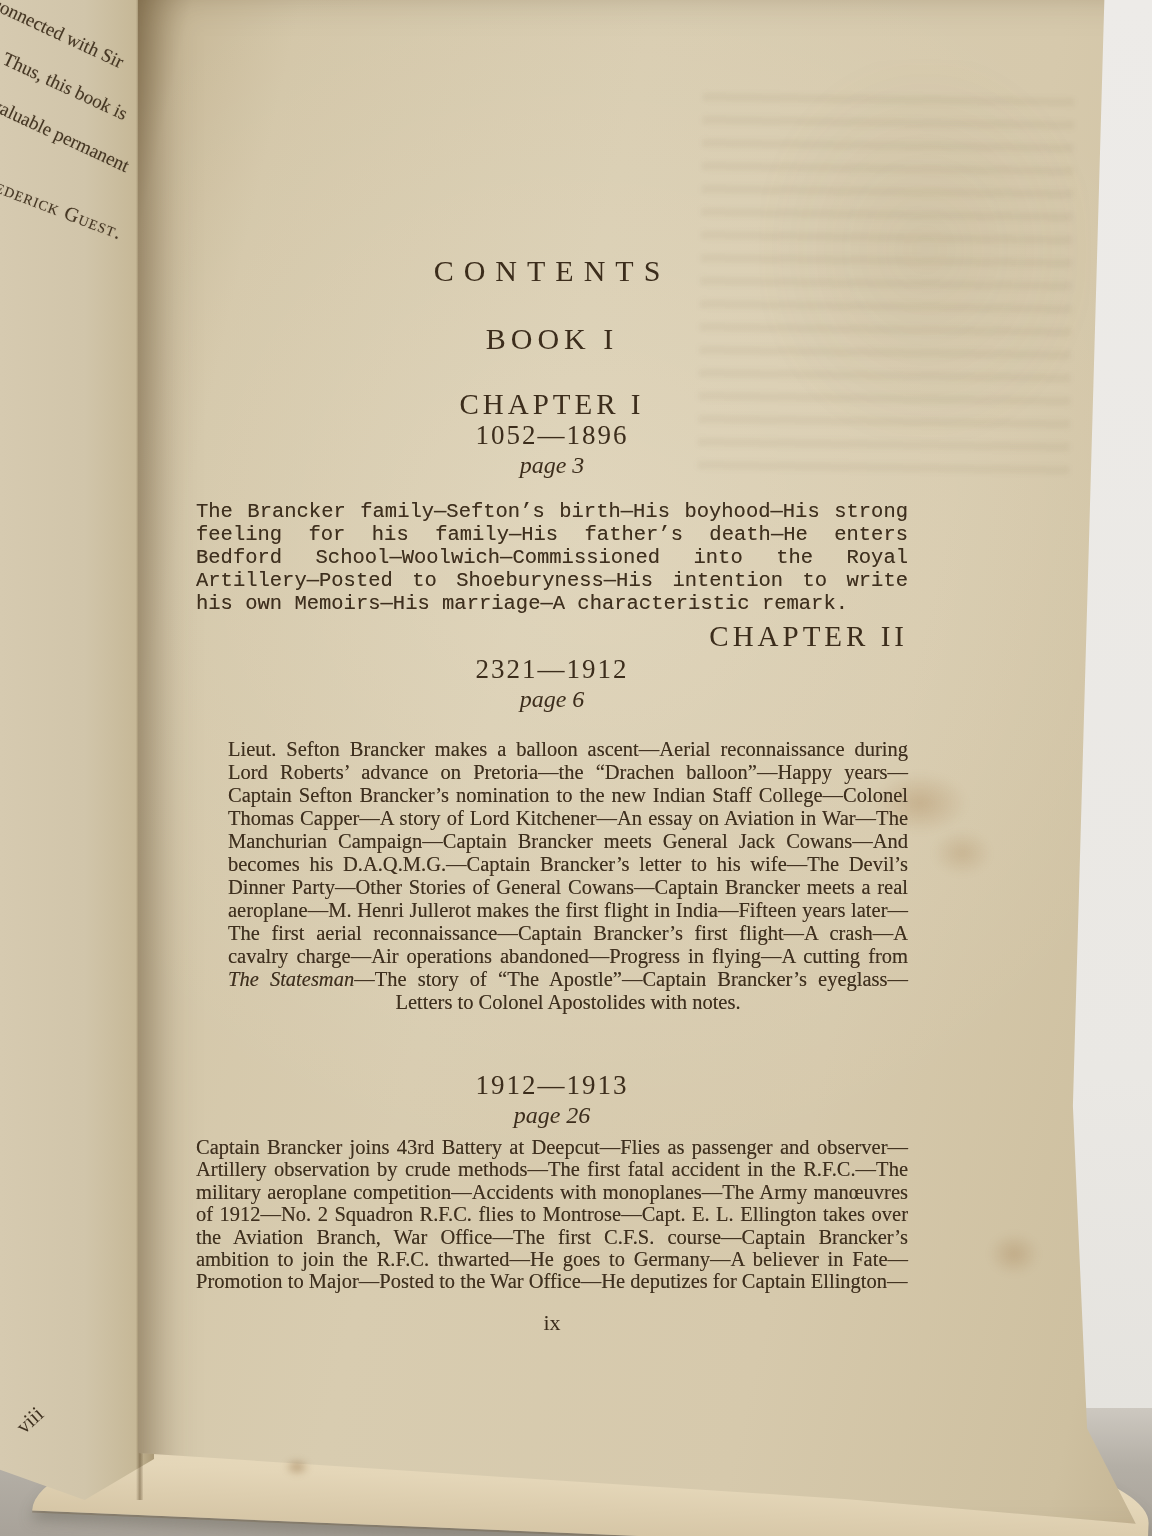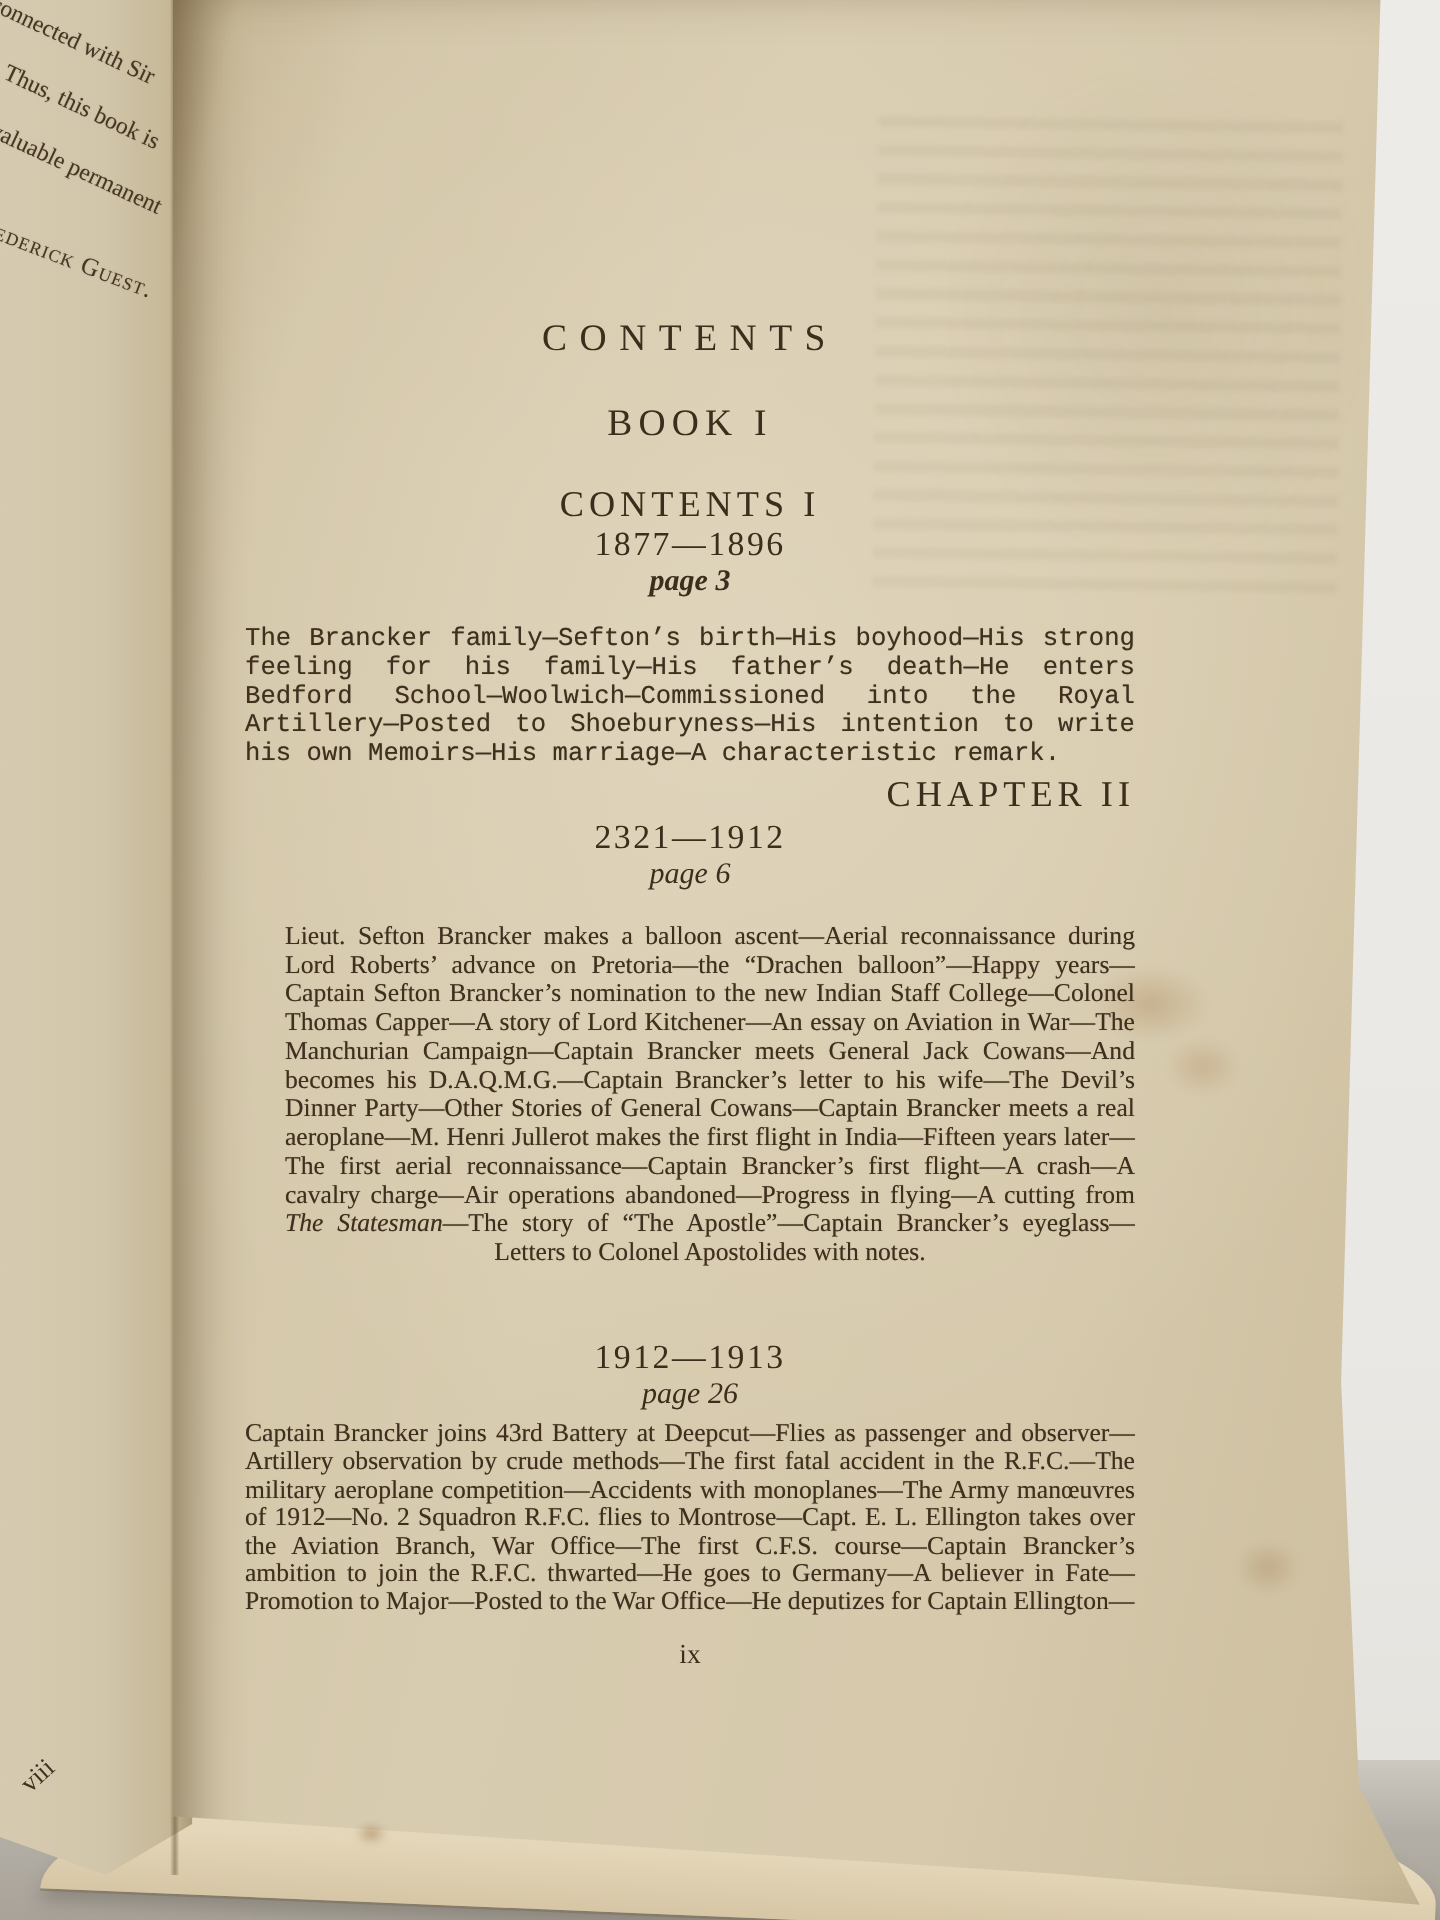--- a/index.html
+++ b/index.html
@@ -82,21 +82,21 @@
   .t-book{top:306px;text-align:center;font-size:30px;font-weight:400;letter-spacing:5px;}
   .ch-heading{top:0;text-align:center;font-size:29px;font-weight:400;letter-spacing:4px;}
   .ch-years{text-align:center;font-size:27px;letter-spacing:2px;}
   .ch-page{text-align:center;font-size:24px;font-style:italic;}
   .summary{
     text-align:justify;
     font-size:20.5px;line-height:23px;color:#3e2f1e;
     text-shadow:0 0 .6px rgba(62,47,30,.5);
   }
   .summary.center-last{text-align-last:center;}
-  .ch1-h{top:372px;} .ch1-y{top:404px;} .ch1-p{top:436px;font-weight:bold;} .ch1-s{top:484px;font-family:Liberation Mono, monospace;}
+  .ch1-h{top:372px;} .ch1-y{top:404px;} .ch1-p{top:436px;} .ch1-s{top:484px;font-family:Liberation Mono, monospace;}
   .ch2-h{top:604px;text-align:right;} .ch2-y{top:638px;} .ch2-p{top:670px;} .ch2-s{top:722px;margin-left:32px;}
   .ch3-h{top:1020px;}.ch3-y{top:1054px;}.ch3-p{top:1086px;}
   .ch3-s{top:1120px;line-height:22.4px;}
   .pagenum-ix{top:1294px;text-align:center;font-size:22px;}
   em{font-style:italic;}
 </style>
 </head>
 <body>
 
 <div class="scene">
@@ -118,22 +118,22 @@
   <div class="stain s5"></div>
   <div class="stain s1"></div>
   <div class="stain s2"></div>
   <div class="stain s3"></div>
   <div class="stain s4"></div>
 
   <div class="text-layer">
     <h1 class="abs t-contents">CONTENTS</h1>
     <h2 class="abs t-book">BOOK I</h2>
 
-    <h3 class="abs ch-heading ch1-h">CONTENTS I</h3>
-    <div class="abs ch-years ch1-y">1877—1896</div>
+    <h3 class="abs ch-heading ch1-h">CHAPTER I</h3>
+    <div class="abs ch-years ch1-y">1052—1896</div>
     <div class="abs ch-page ch1-p">page 3</div>
     <p class="abs summary ch1-s"><span>The Brancker family—Sefton’s birth—His boyhood—His strong feeling for his family—His father’s death—He enters Bedford School—Woolwich—Commissioned into the Royal Artillery—Posted to Shoeburyness—His intention to write his own Memoirs—His marriage—A characteristic remark.</span></p>
 
     <h3 class="abs ch-heading ch2-h">CHAPTER II</h3>
     <div class="abs ch-years ch2-y">2321—1912</div>
     <div class="abs ch-page ch2-p">page 6</div>
     <p class="abs summary center-last ch2-s"><span>Lieut. Sefton Brancker makes a balloon ascent—Aerial reconnaissance during Lord Roberts’ advance on Pretoria—the “Drachen balloon”—Happy years—Captain Sefton Brancker’s nomination to the new Indian Staff College—Colonel Thomas Capper—A story of Lord Kitchener—An essay on Aviation in War—The Manchurian Campaign—Captain Brancker meets General Jack Cowans—And becomes his D.A.Q.M.G.—Captain Brancker’s letter to his wife—The Devil’s Dinner Party—Other Stories of General Cowans—Captain Brancker meets a real aeroplane—M. Henri Jullerot makes the first flight in India—Fifteen years later—The first aerial reconnaissance—Captain Brancker’s first flight—A crash—A cavalry charge—Air operations abandoned—Progress in flying—A cutting from </span><em>The Statesman</em><span>—The story of “The Apostle”—Captain Brancker’s eyeglass—Letters to Colonel Apostolides with notes.</span></p>
 
     <div class="abs ch-years ch3-y">1912—1913</div>
     <div class="abs ch-page ch3-p">page 26</div>

